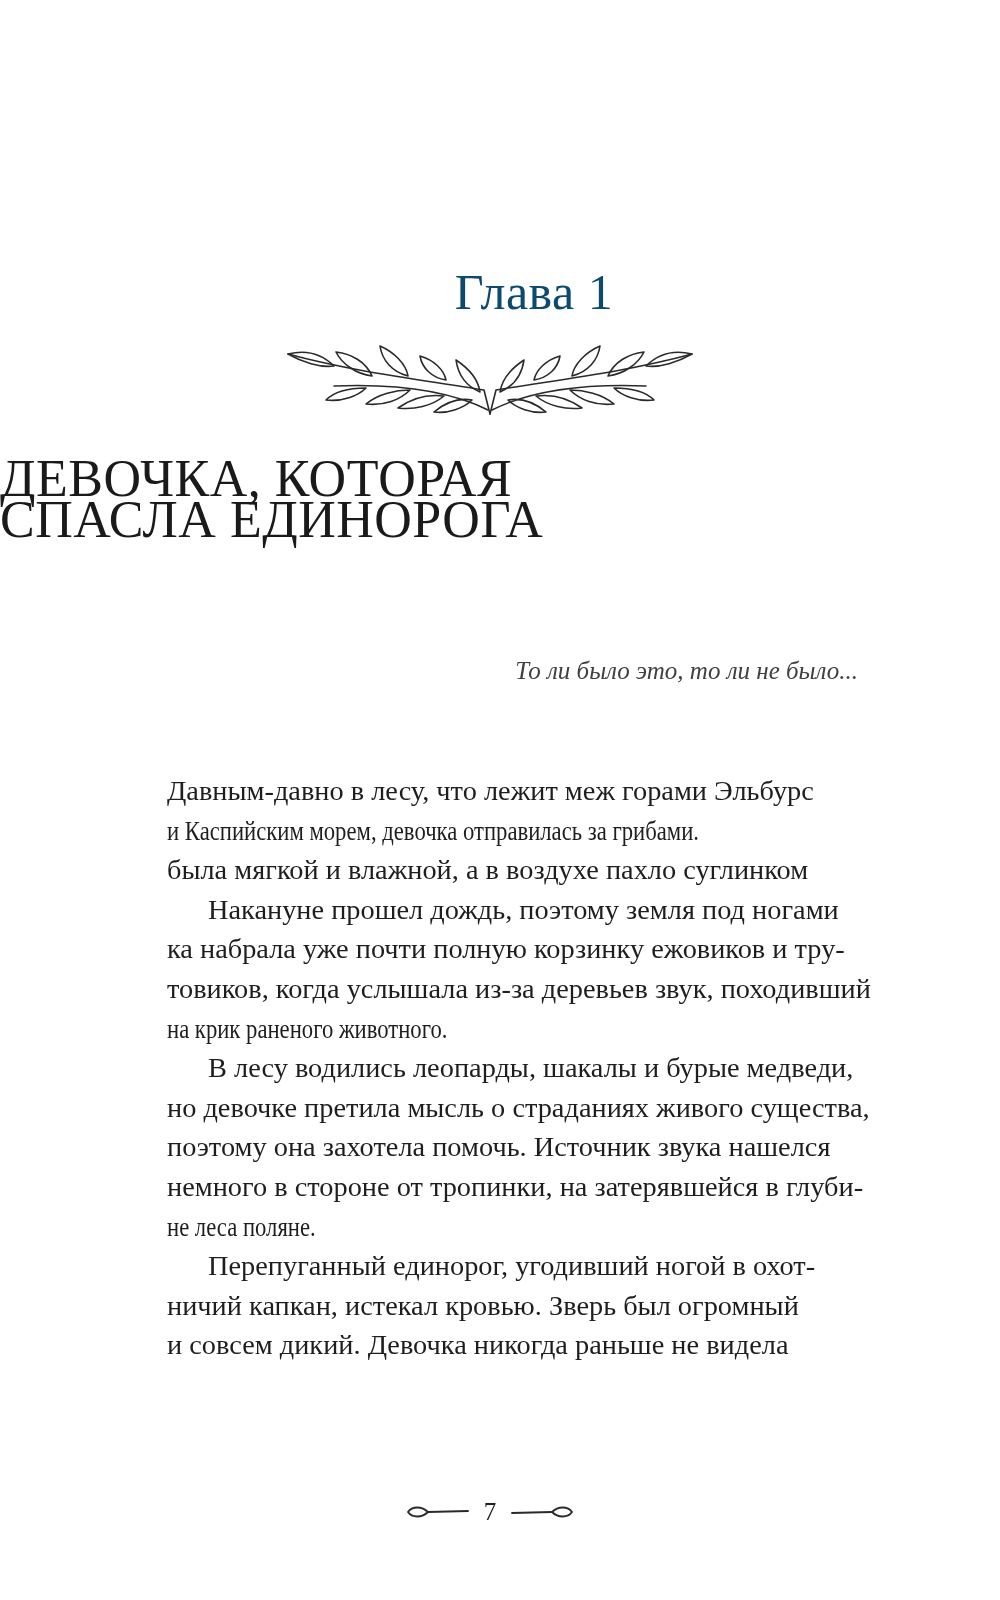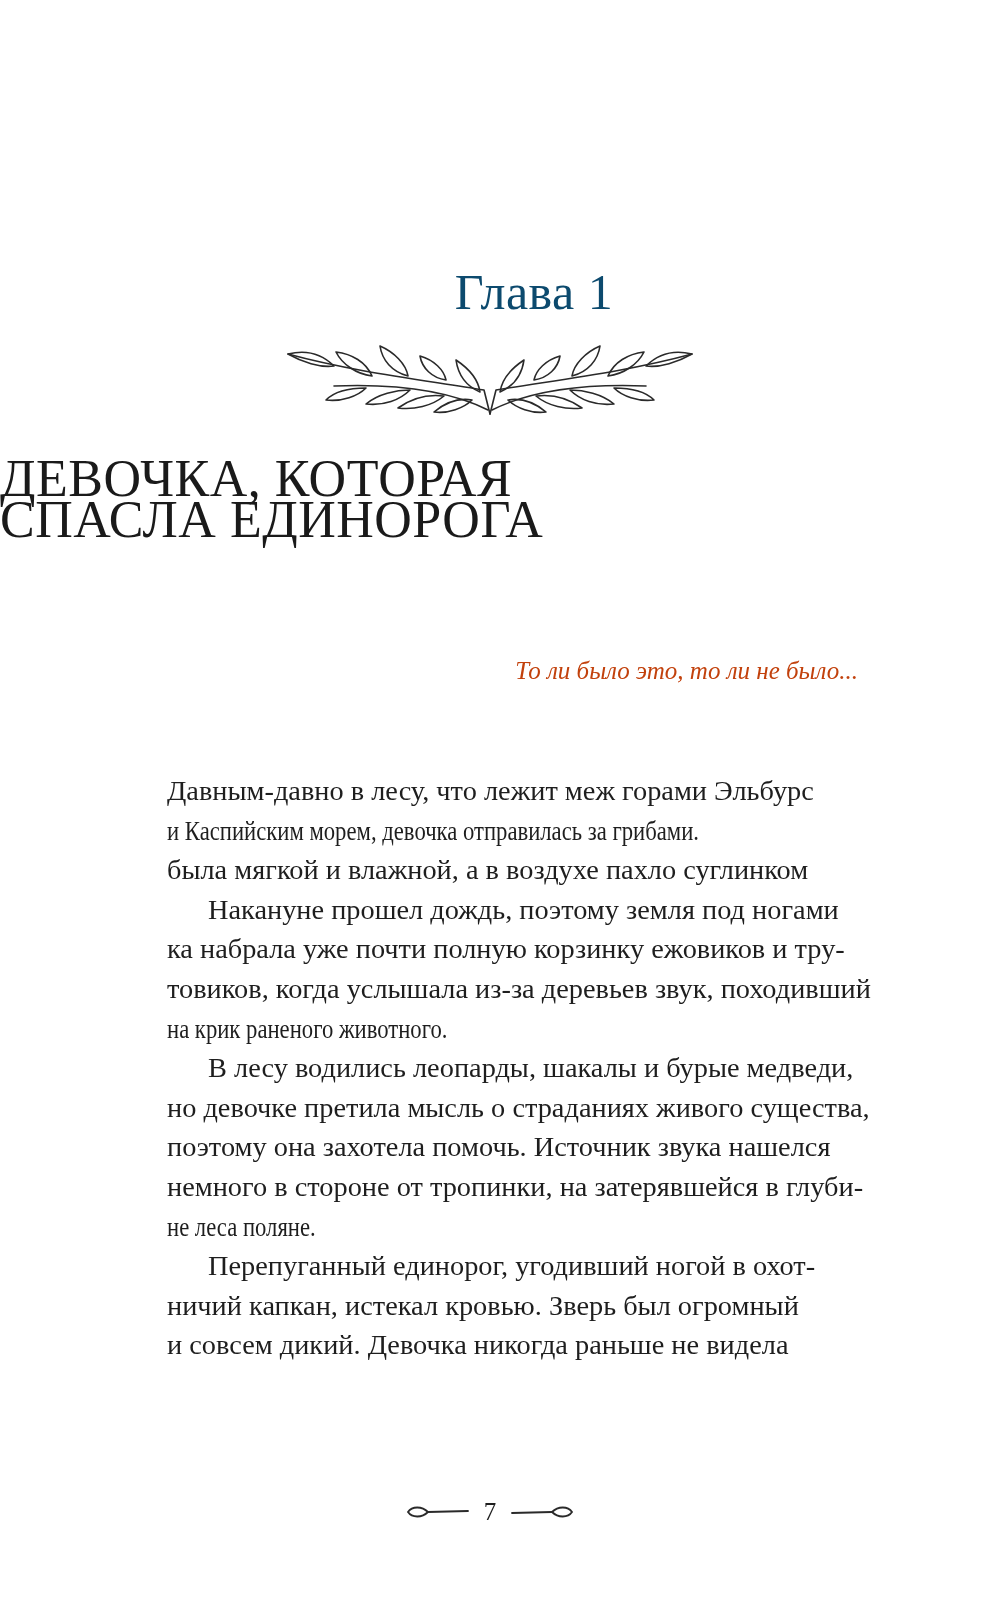--- a/index.html
+++ b/index.html
@@ -52,21 +52,21 @@
   }
   .chapter-title.l1 { top: 448px; }
   .chapter-title.l2 { top: 489px; }
   .epigraph {
     position: absolute;
     right: 142px;
     top: 654px;
     font-style: italic;
     font-size: 25px;
     line-height: 34px;
-    color: #c2410c;
+    color: #404040;
   }
   .body-text {
     position: absolute;
     left: 127px;
     top: 772px;
     width: 731px;
     margin-left: 40px;
   }
   .line {
     position: relative;

